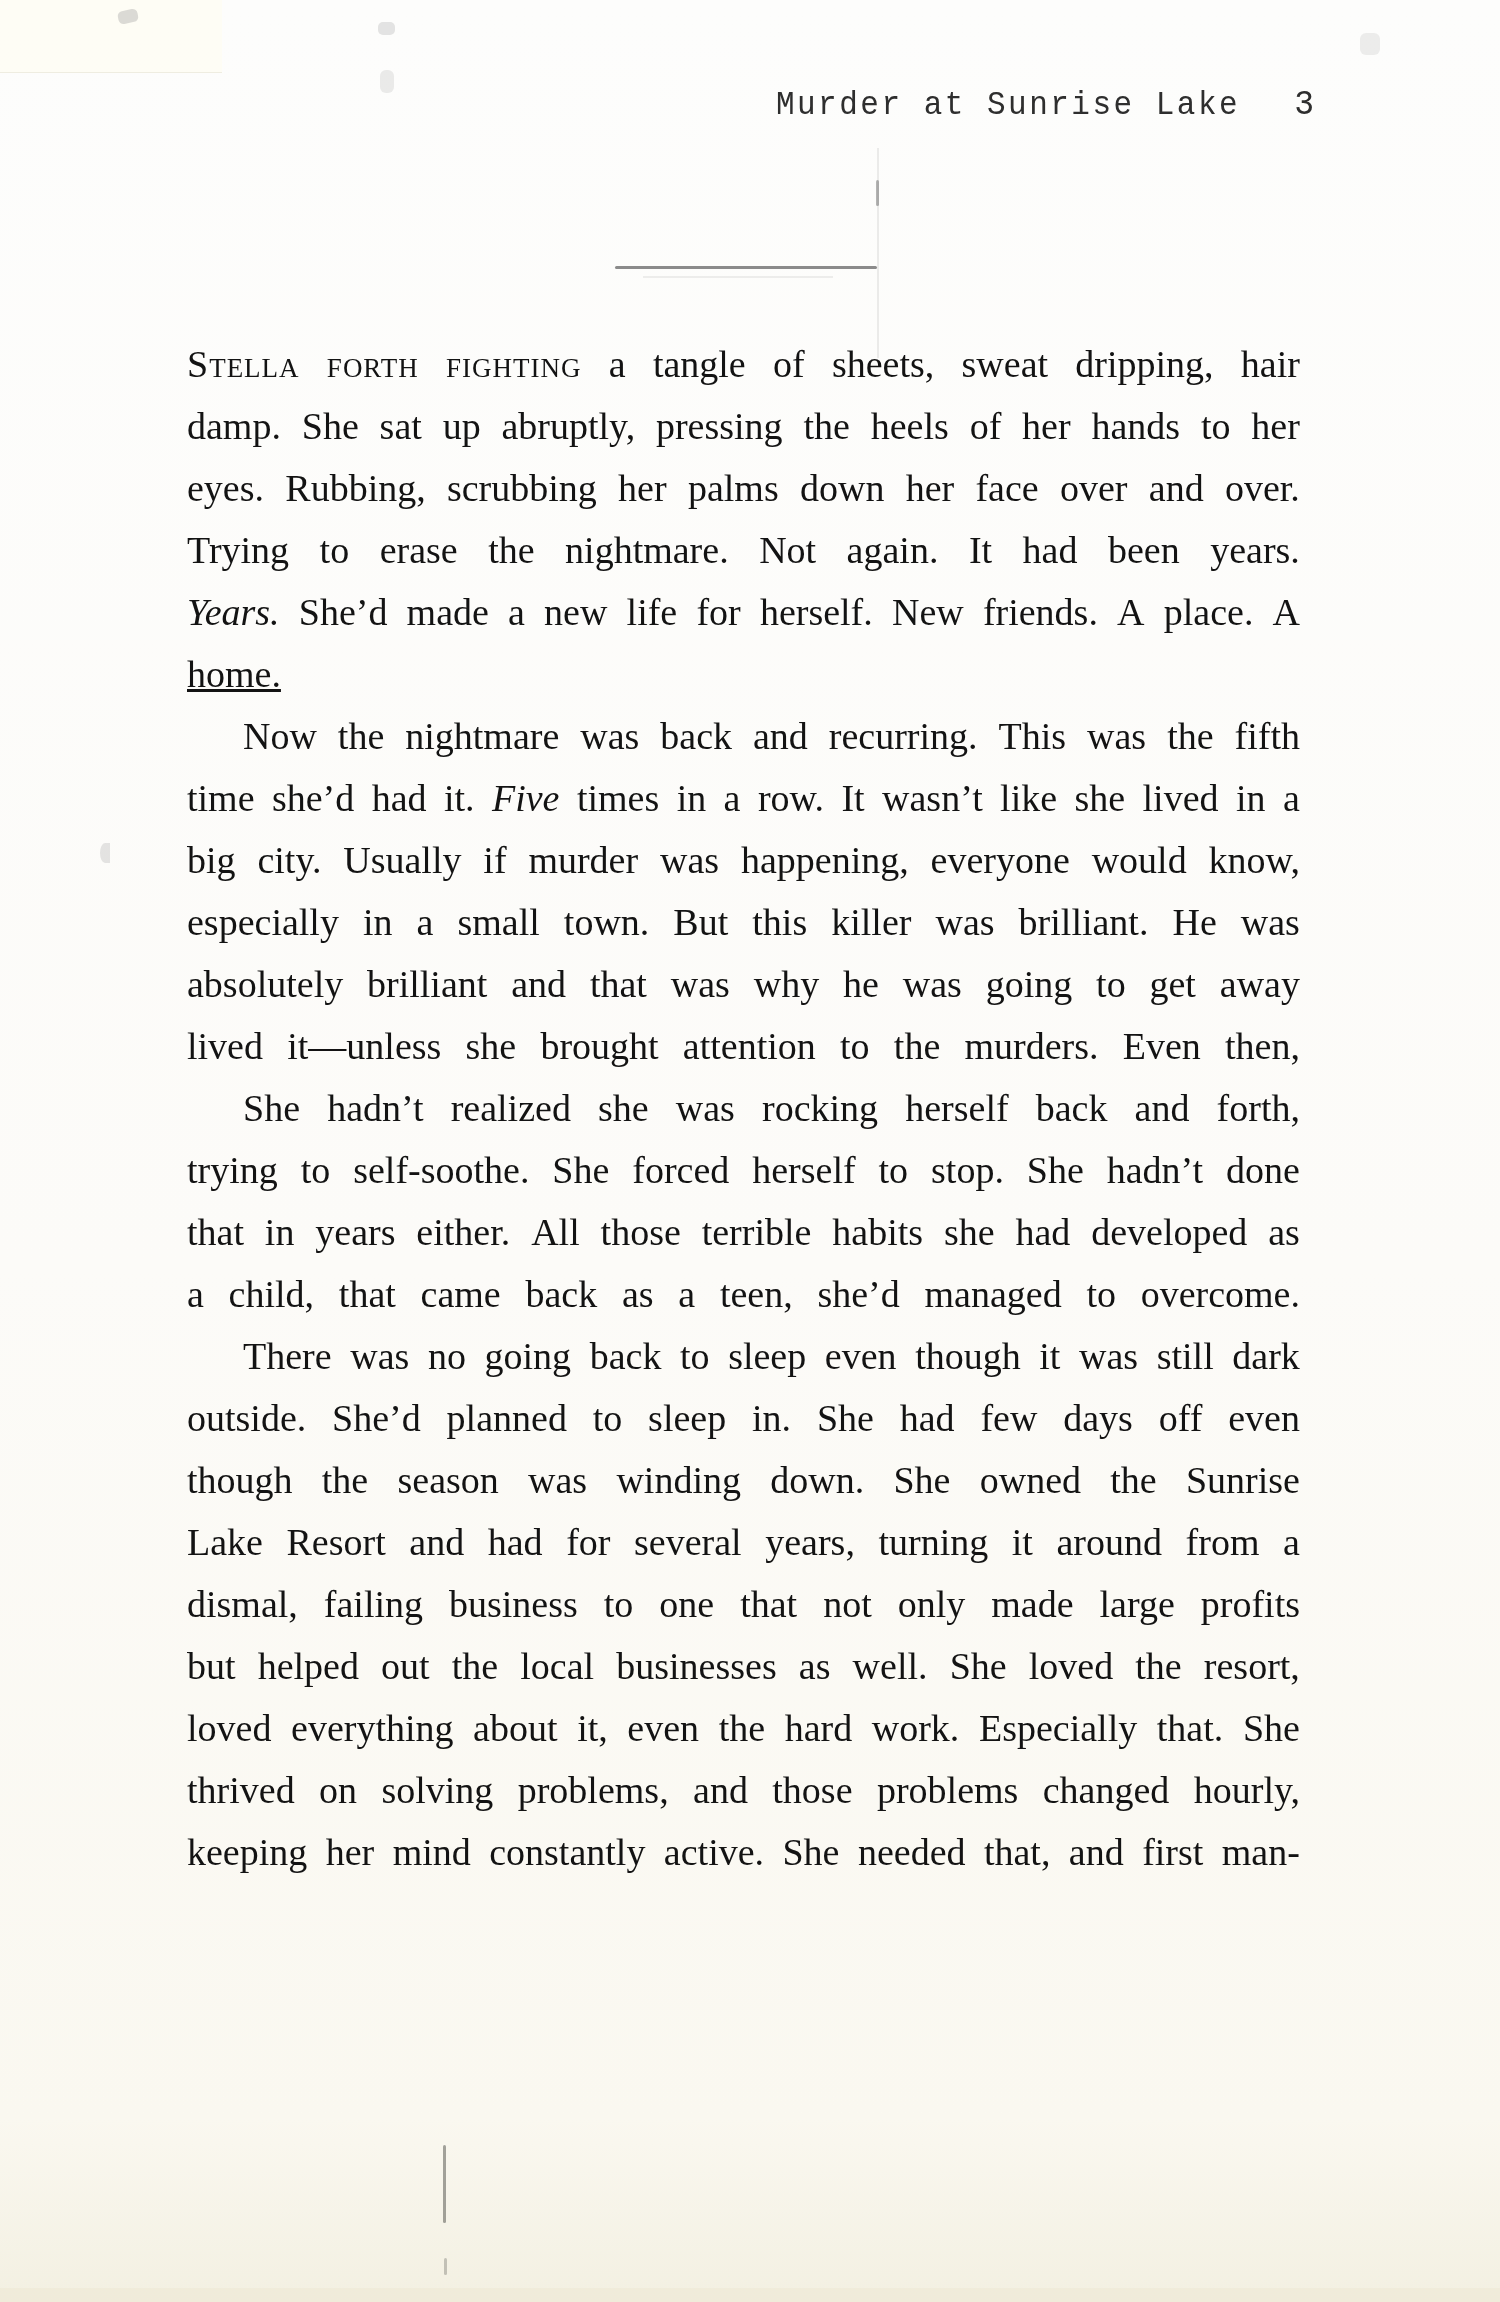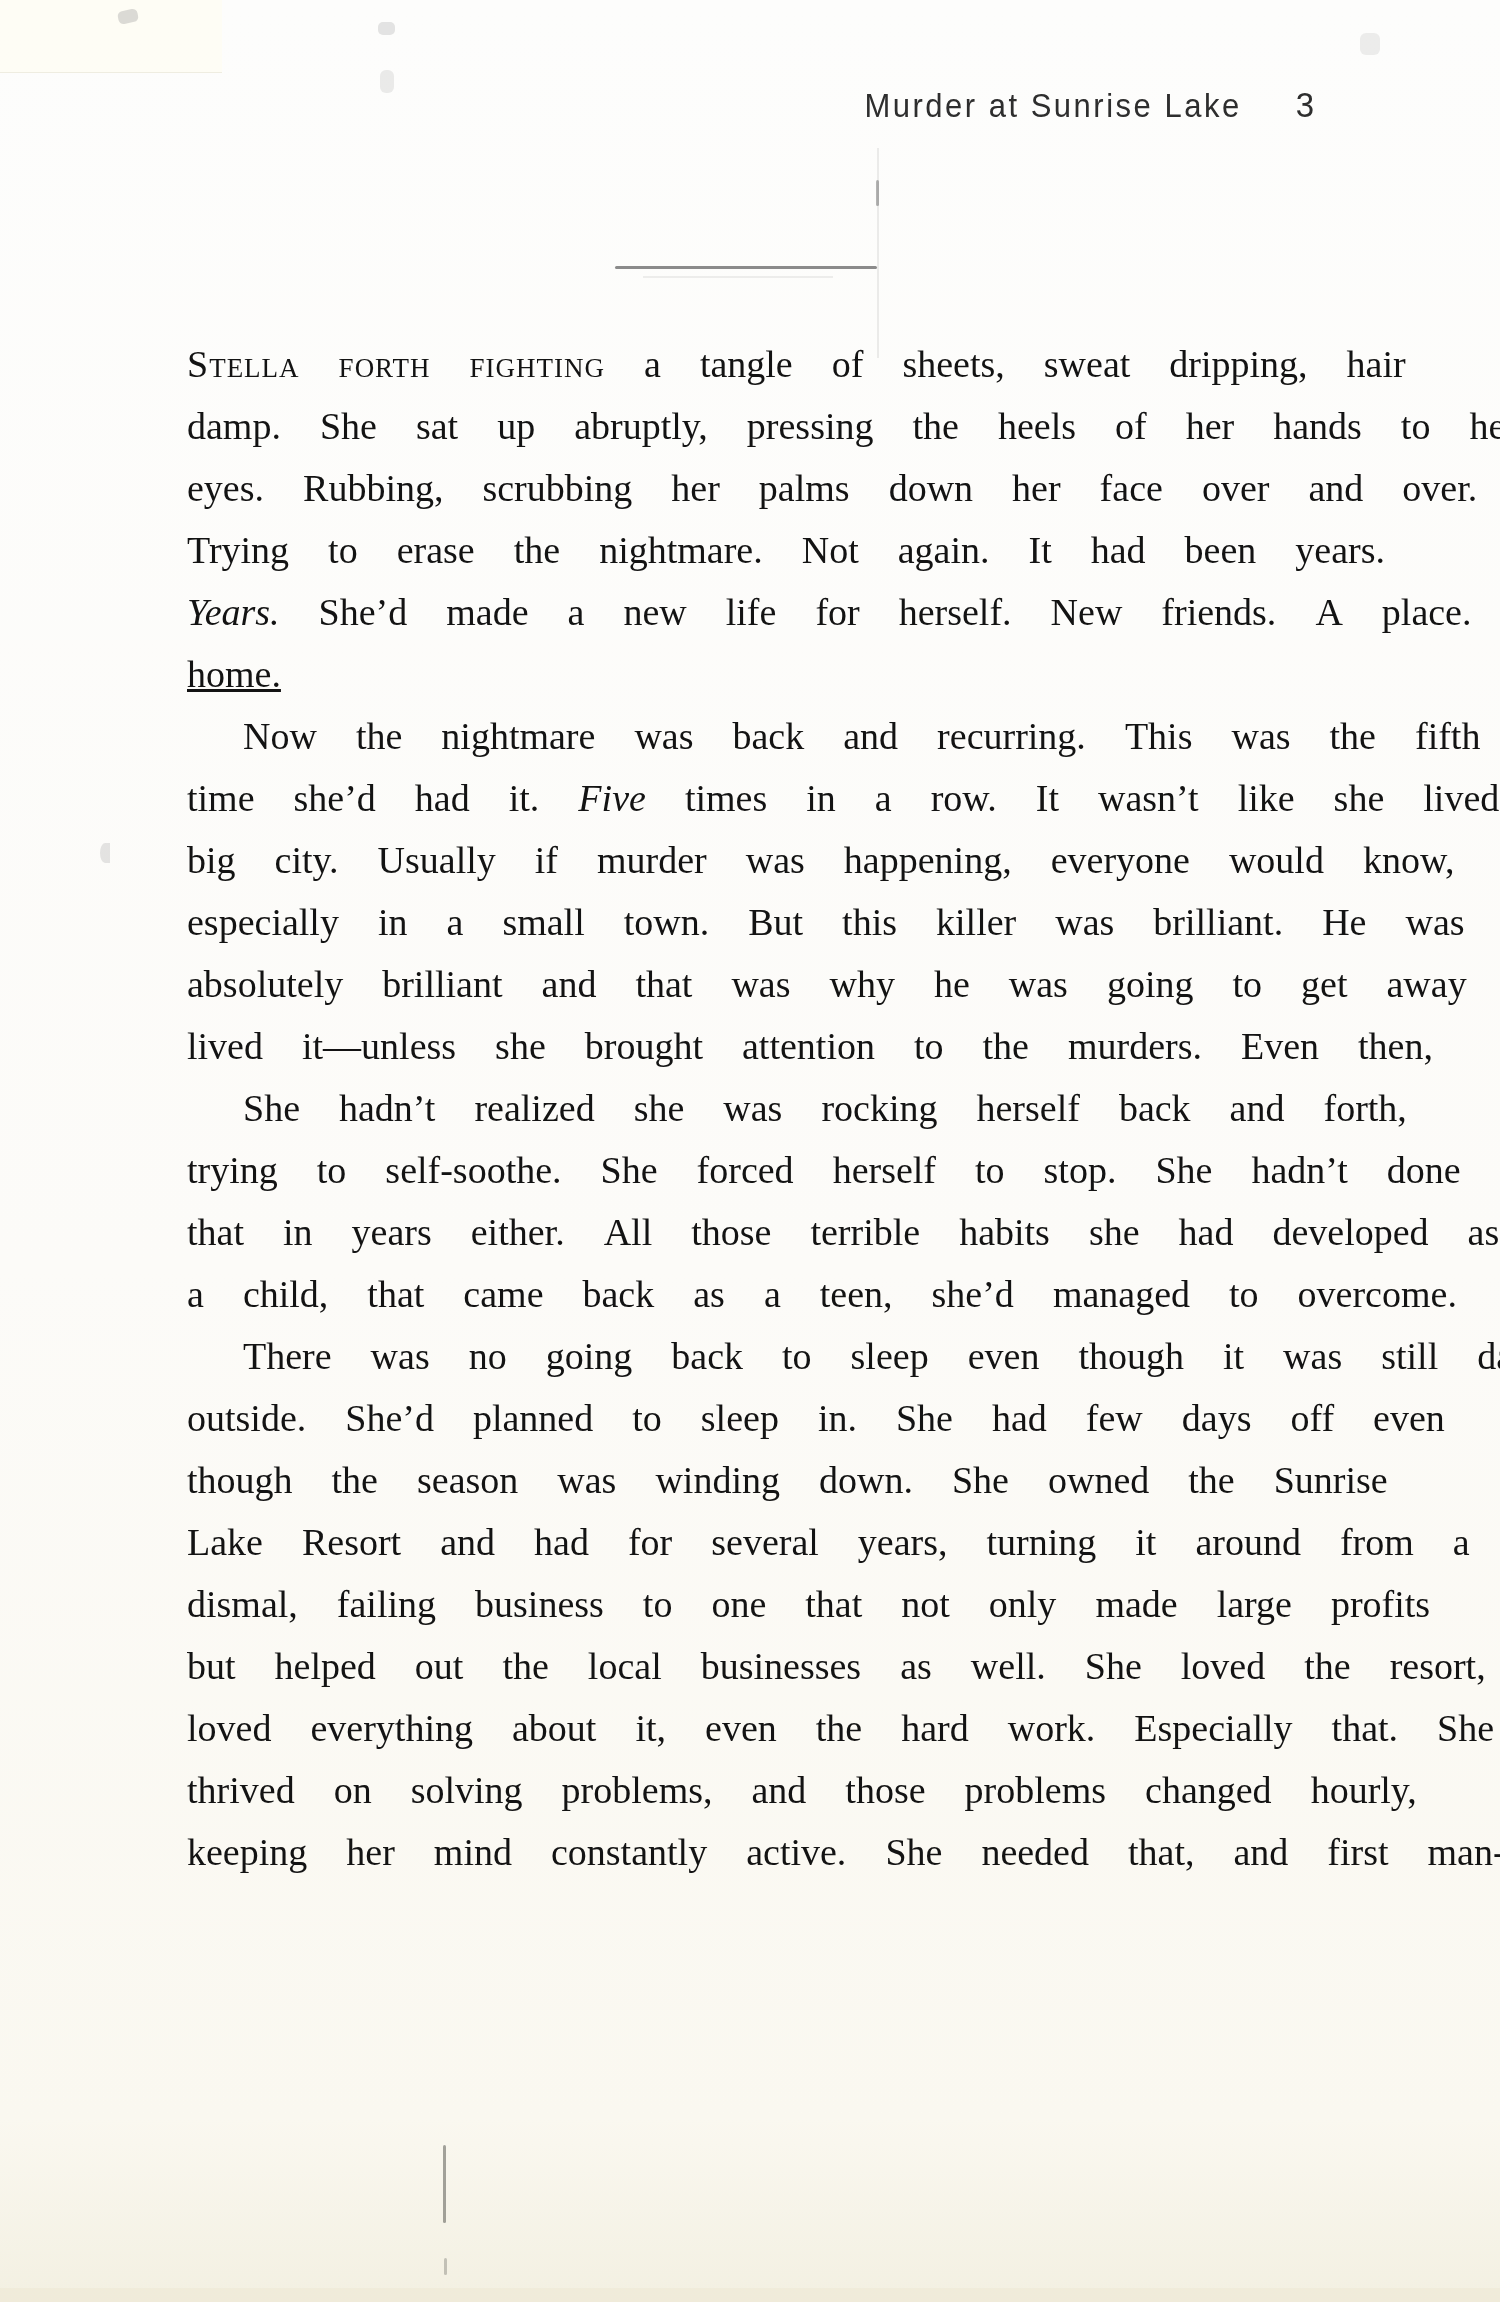--- a/index.html
+++ b/index.html
@@ -11,21 +11,21 @@
     overflow: hidden;
     font-family: "Liberation Serif", serif;
   }
   .page { position: absolute; inset: 0; }
 
   
   .running-head {
     position: absolute;
     top: 88px; right: 186px;
     display: flex; align-items: baseline; gap: 54px;
-    font-family: Liberation Sans, sans-serif;
+    font-family: Liberation Mono, monospace;
     color: #2e2e2e;
   }
   .book-title {
     font-size: 31px;
     letter-spacing: 2.5px;
     display: inline-block;
     transform: scaleY(1.1);
     transform-origin: center bottom;
   }
   .page-number {
@@ -57,21 +57,20 @@
     font-size: 38px;
     color: #131313;
   }
   .paragraph { margin: 0; }
   .line {
     display: flex;
     justify-content: space-between;
     height: 62px;
     line-height: 62px;
     white-space: nowrap;
-    gap: 39px;
   }
   .line.indent { padding-left: 56px; }
   .line.last {
     display: block;
     white-space: normal;
     text-decoration: underline;
   }
   .w.sc { font-variant: small-caps; letter-spacing: 1px; }
   .w.it { font-style: italic; }
 

